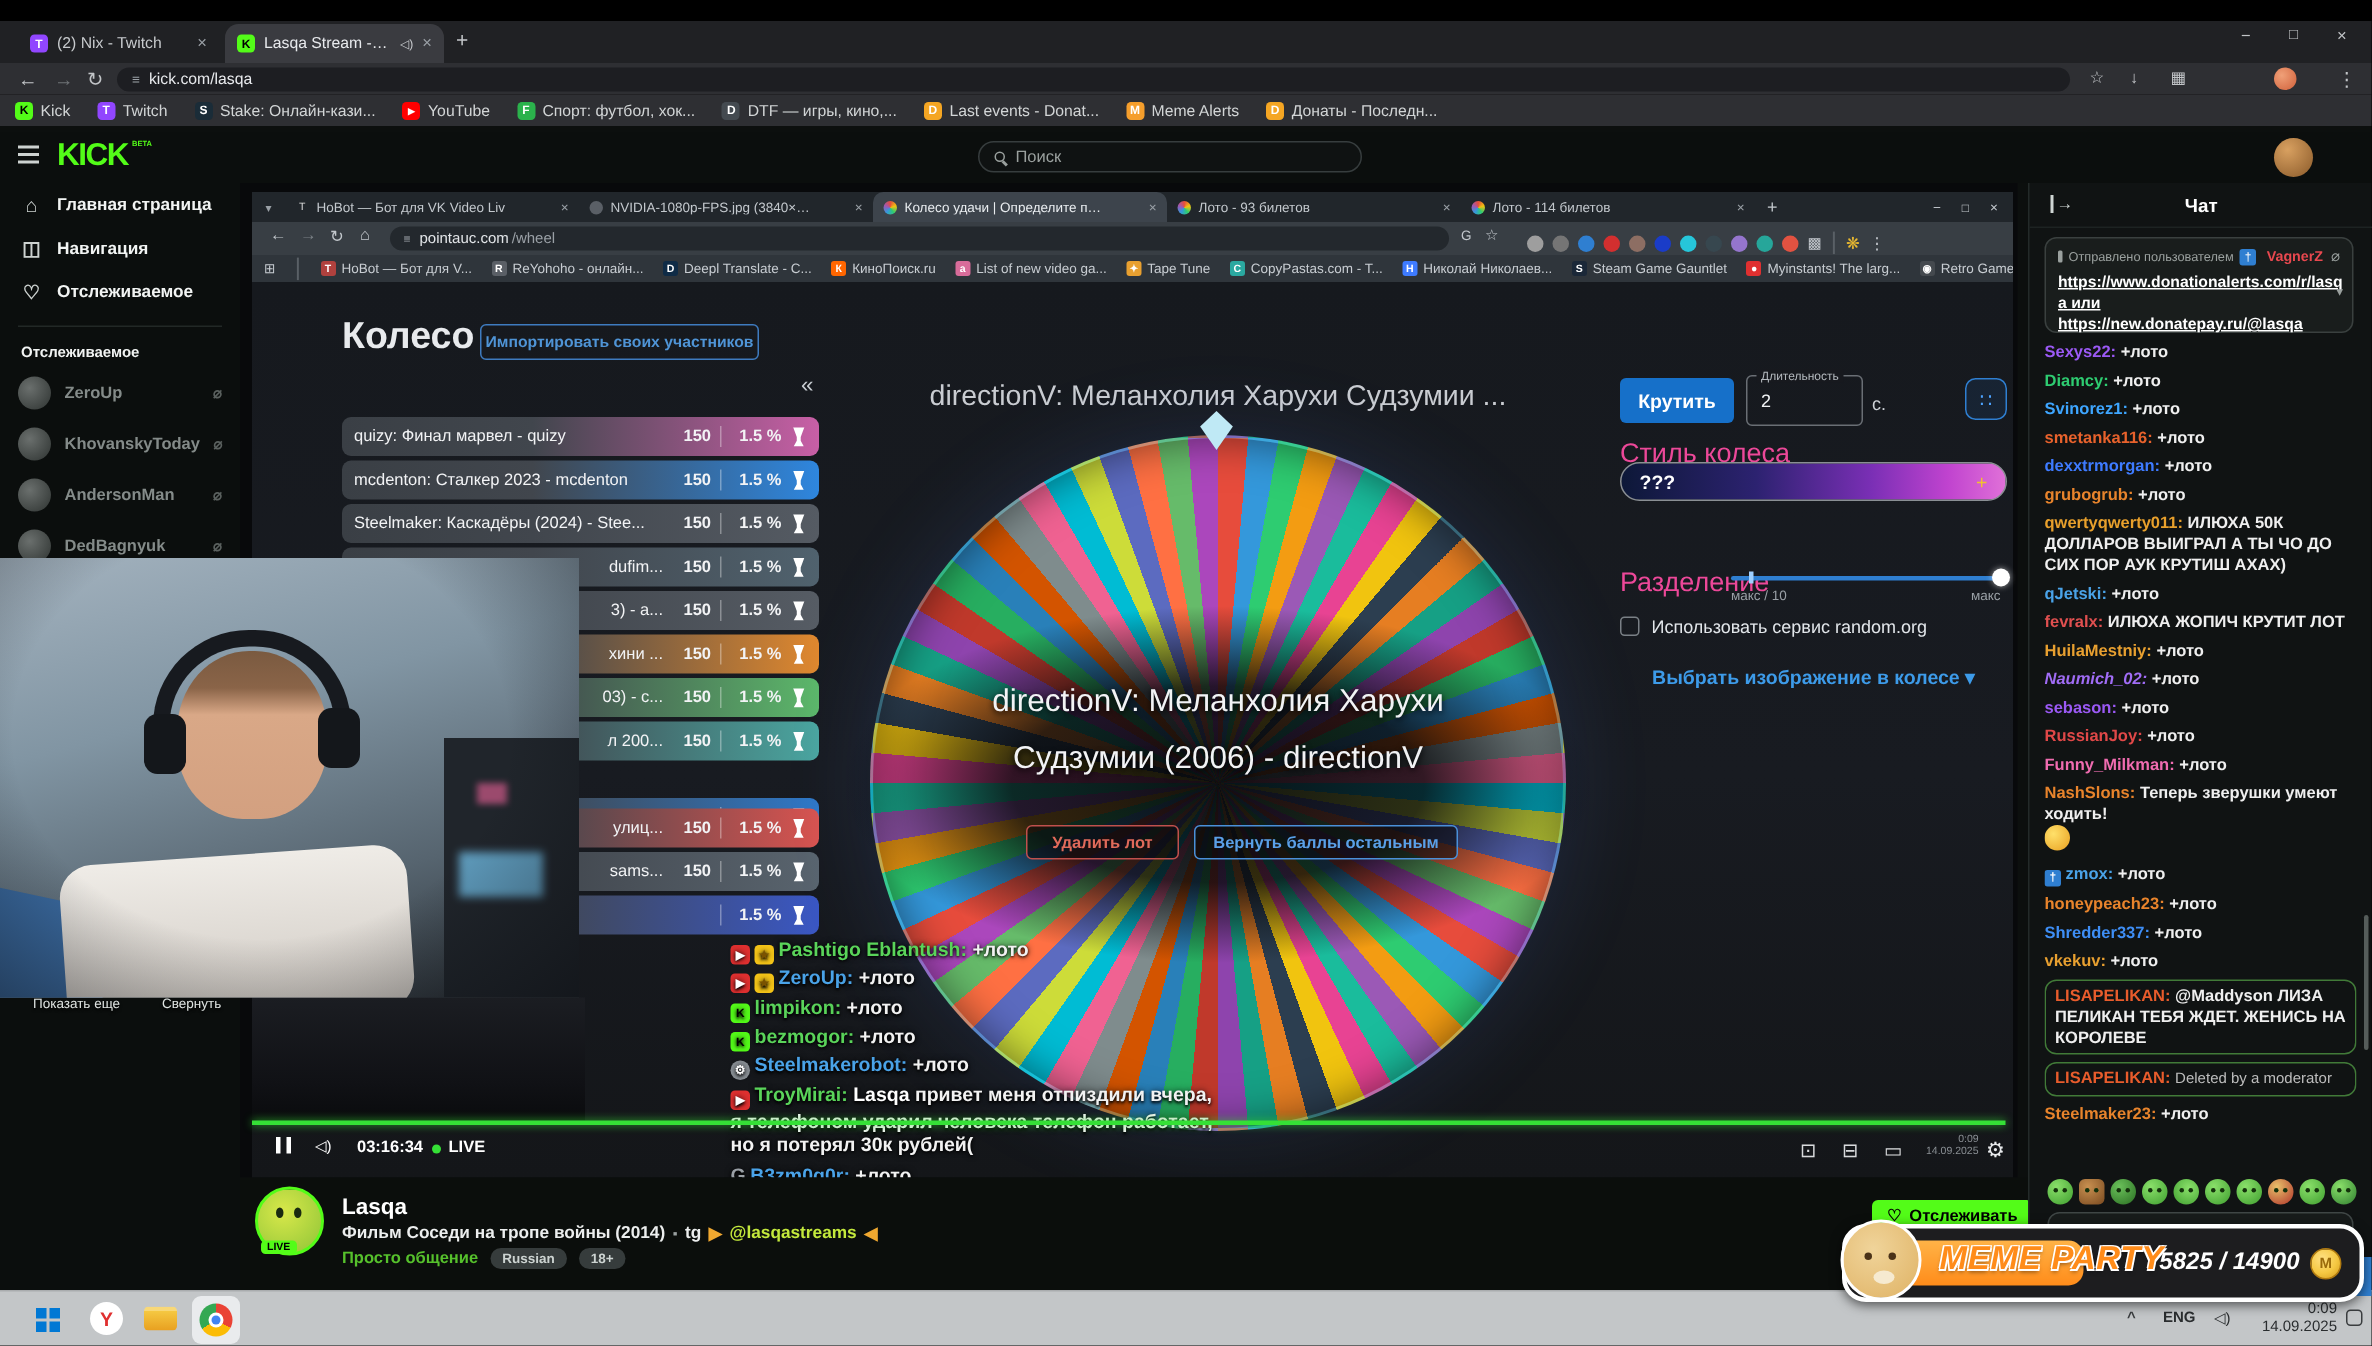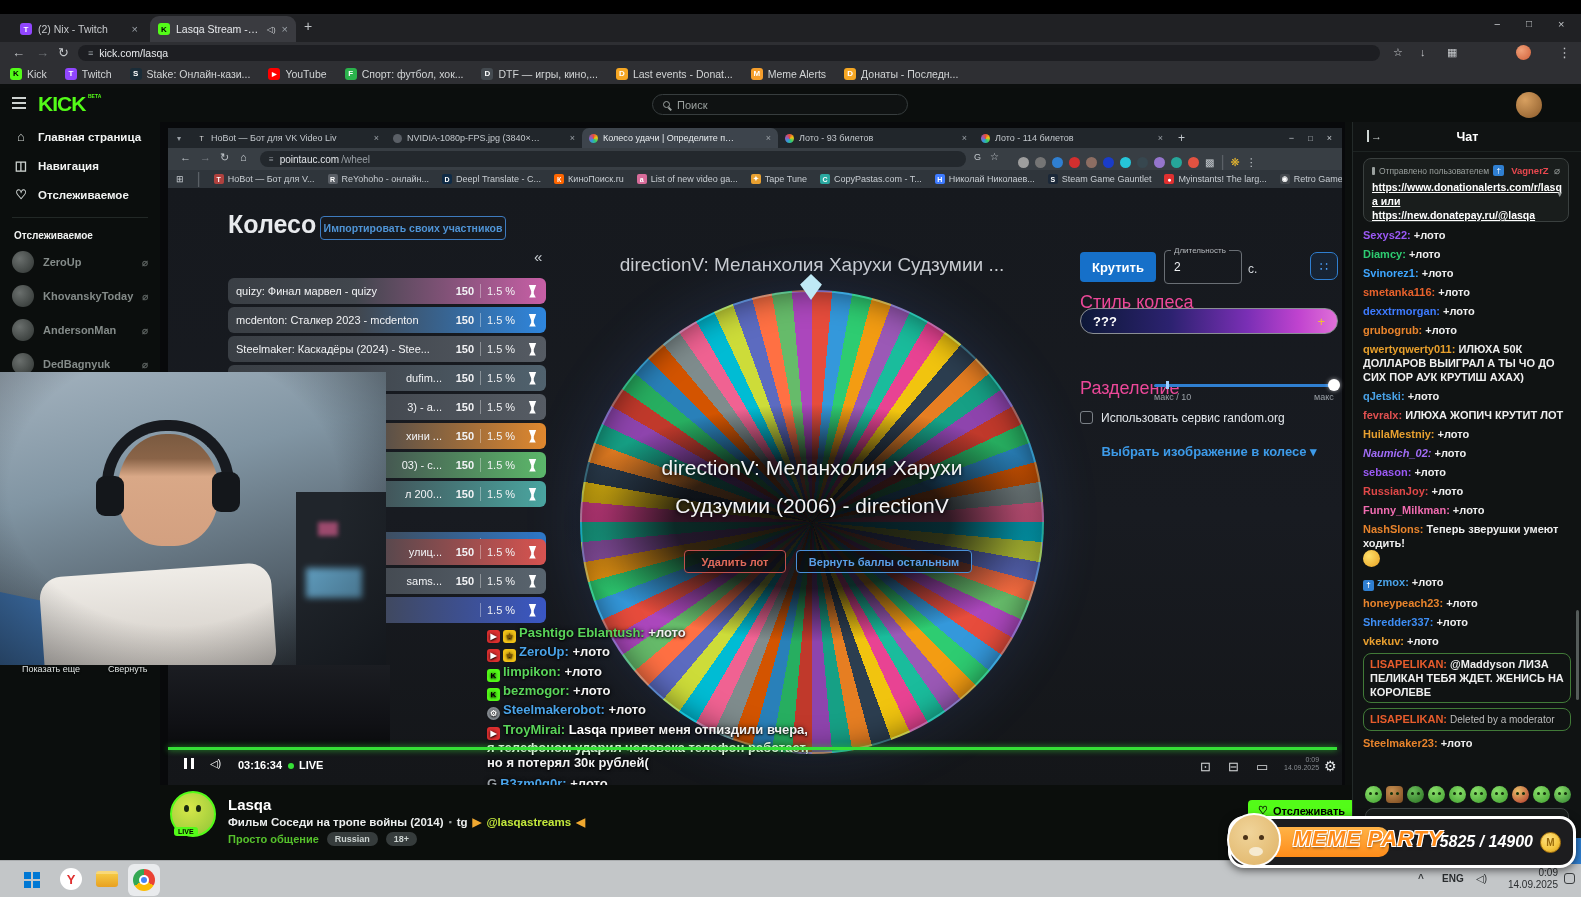--- a/index.html
+++ b/index.html
@@ -54,21 +54,21 @@
 #ipage{position:absolute;left:0;top:60px;width:1174px;height:597px;background:linear-gradient(180deg,#16191e 0%,#181b21 55%,#141619 100%)}
 .extdot{width:11px;height:11px;border-radius:50%;flex:none}
 
 
 #lotlist .lot{position:absolute;left:60px;width:318px;height:26px;border-radius:6px;display:flex;align-items:center;padding:0 8px;gap:6px;background:linear-gradient(90deg,#3a3f45 0%,#41464d 40%,var(--c) 100%)}
 .lot.solid{background:var(--c)}
 .lot .ti{flex:1;font-size:11px;font-weight:normal;color:#f2f3f5}
 .lot .ti.frag{text-align:right}
 .lot .am{font-size:11px;font-weight:bold;color:#f2f3f5;width:26px;text-align:right}
 .lot .sep{width:1px;height:14px;background:rgba(255,255,255,.35)}
-.lot .pc{font-size:11px;font-weight:normal;color:#f2f3f5;width:34px;text-align:left}
+.lot .pc{font-size:11px;font-weight:bold;color:#f2f3f5;width:34px;text-align:right}
 .wheelglyph{width:11px;height:13px;background:#fff;clip-path:polygon(15% 0,85% 0,62% 52%,62% 72%,80% 100%,20% 100%,38% 72%,38% 52%);flex:none}
 .ctrl-label{font-size:18px;color:#ec4899}
 .wtab{flex:1;text-align:center;font-size:11.5px;font-weight:bold;color:#ced3d8;line-height:24px}
 .wtab.active{background:#1670c9;color:#fff;border-radius:4px}
 .oc{position:absolute;font-size:13px;font-weight:bold;color:#f2f2f2;text-shadow:0 1px 2px #000,0 0 4px rgba(0,0,0,.8);line-height:15px}
 .oc .ou::after,.cm .u::after{content:": "}
 .obdg{display:inline-flex;width:13px;height:13px;border-radius:3px;align-items:center;justify-content:center;font-size:8px;color:#fff;vertical-align:-2px;margin-right:3px}
 
 
 #infobar{left:160px;top:785px;width:1192px;height:75px;background:#0b0e0c}

